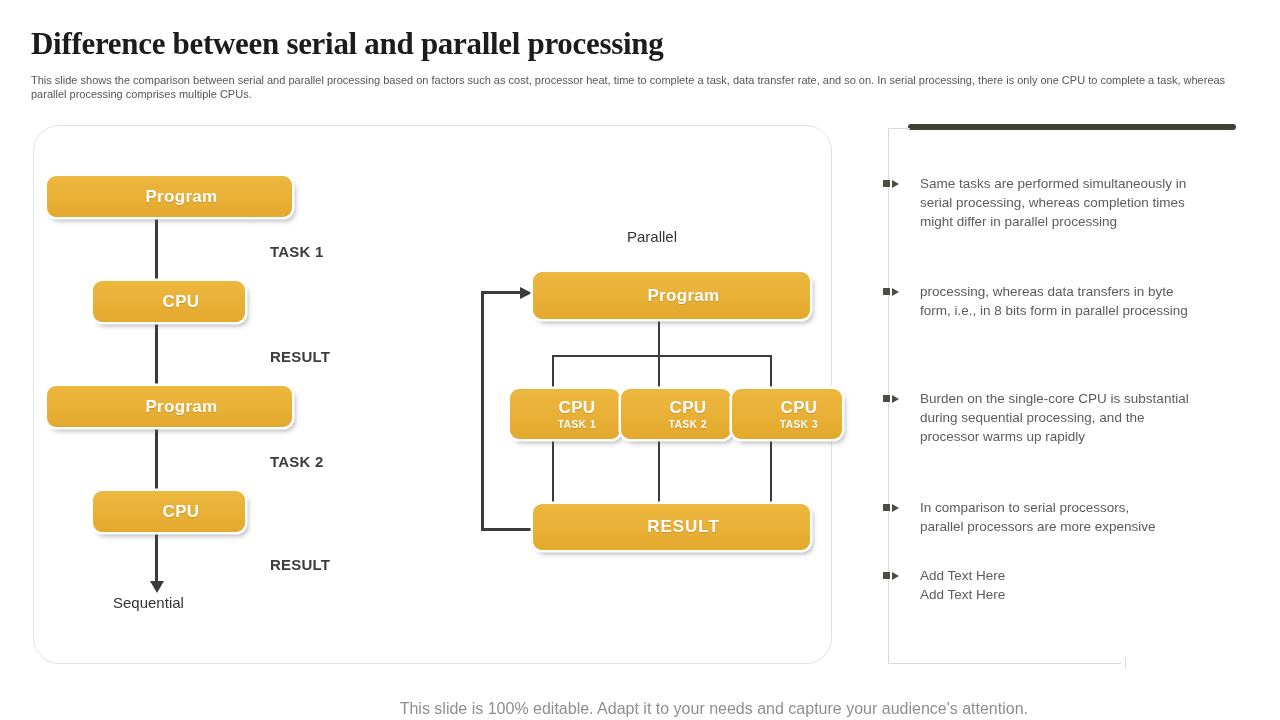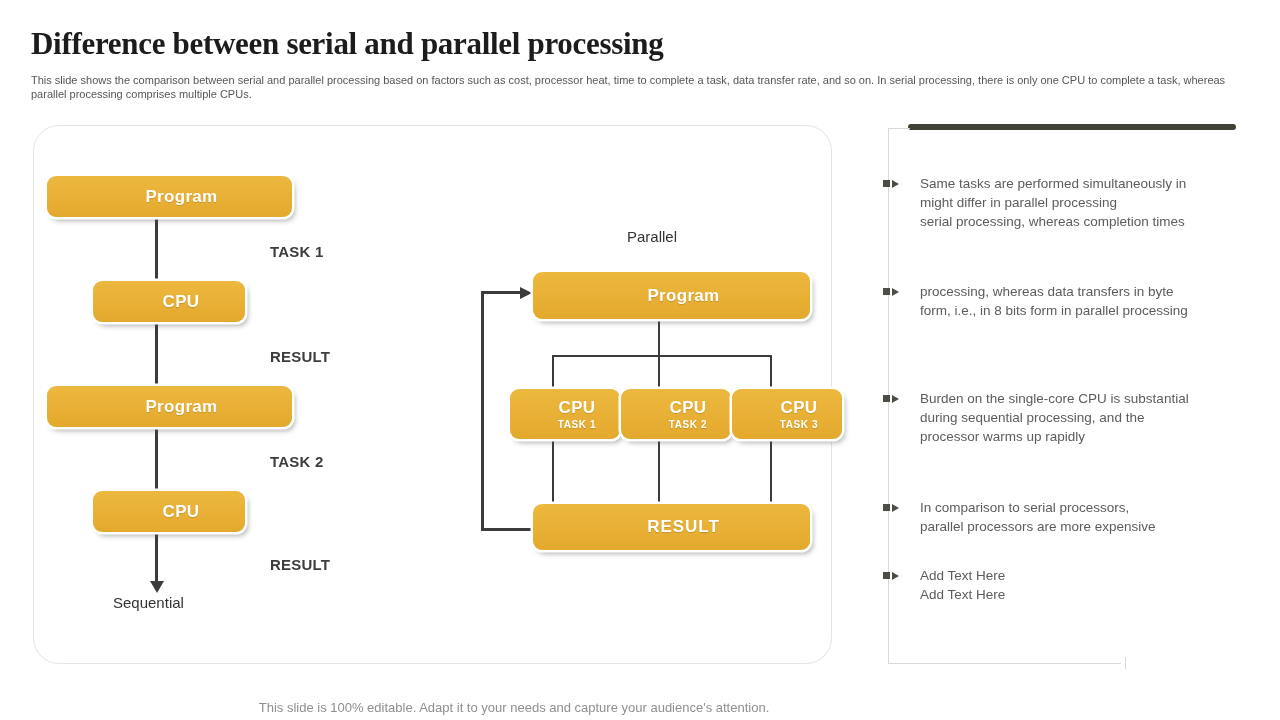--- a/index.html
+++ b/index.html
@@ -47,22 +47,22 @@
   .top-stub{position:absolute;left:888px;top:128px;width:22px;height:1px;background:#d9d9d9;}
 
   .bullet{position:absolute;left:883px;width:370px;display:flex;}
   .bullet-icon{display:flex;align-items:center;height:19px;margin-right:0;flex:0 0 37px;}
   .bullet-square{width:7px;height:7px;background:#4a4e44;}
   .bullet-tri{width:0;height:0;border-top:4.5px solid transparent;border-bottom:4.5px solid transparent;
               border-left:7px solid #4a4e44;margin-left:2px;}
   .bullet-text{font-size:13.5px;line-height:19px;color:#5c5c5c;}
 
   
-  .footer{position:absolute;left:0;top:700px;width:1028px;text-align:center;
-          font-size:13px;color:#8f8f8f;}
+  .footer{position:absolute;left:0;top:700px;width:1028px;text-align:right;
+          font-size:16px;color:#8f8f8f;}
 </style>
 </head>
 <body>
 
 <div class="slide">
 
   <div class="title">Difference between serial and parallel processing</div>
   <div class="subtitle">This slide shows the comparison between serial and parallel processing based on factors such as cost, processor heat, time to complete a task, data transfer rate, and so on. In serial processing, there is only one CPU to complete a task, whereas parallel processing comprises multiple CPUs.</div>
 
   <div class="panel"></div>
@@ -133,22 +133,22 @@
   <div class="h-border"></div>
   <div class="h-border-tick"></div>
 
   <div class="bullet" style="top:174px;">
     <div class="bullet-icon">
         <span class="bullet-square"></span>
         <span class="bullet-tri"></span>
       </div>
     <div class="bullet-text">
       <div>Same tasks are performed simultaneously in</div>
+      <div>serial processing, whereas completion times</div>
       <div>might differ in parallel processing</div>
-      <div>serial processing, whereas completion times</div>
     </div>
   </div>
 
   <div class="bullet" style="top:282px;">
     <div class="bullet-icon">
         <span class="bullet-square"></span>
         <span class="bullet-tri"></span>
       </div>
     <div class="bullet-text">
       <div>processing, whereas data transfers in byte</div>

